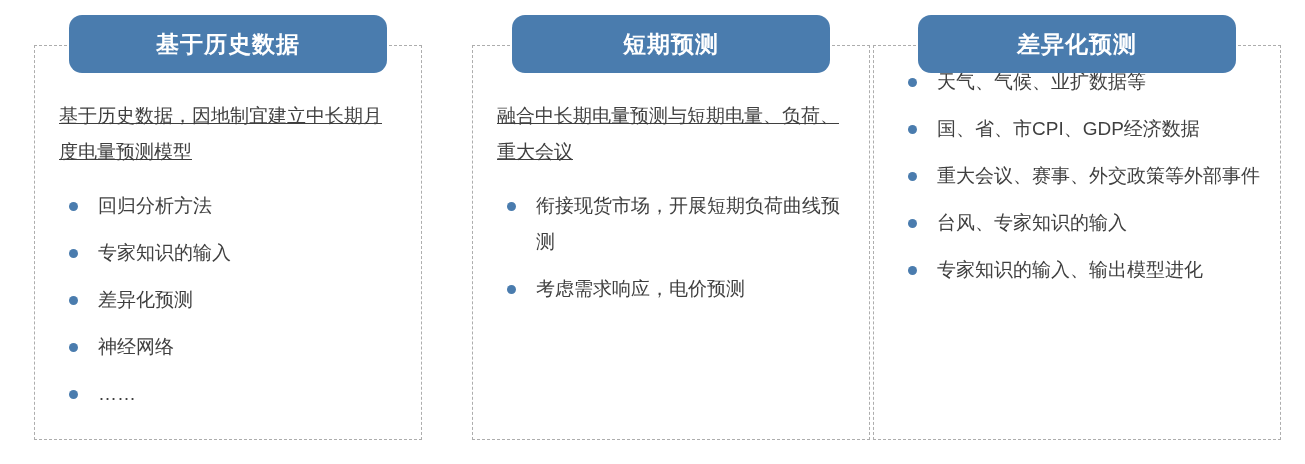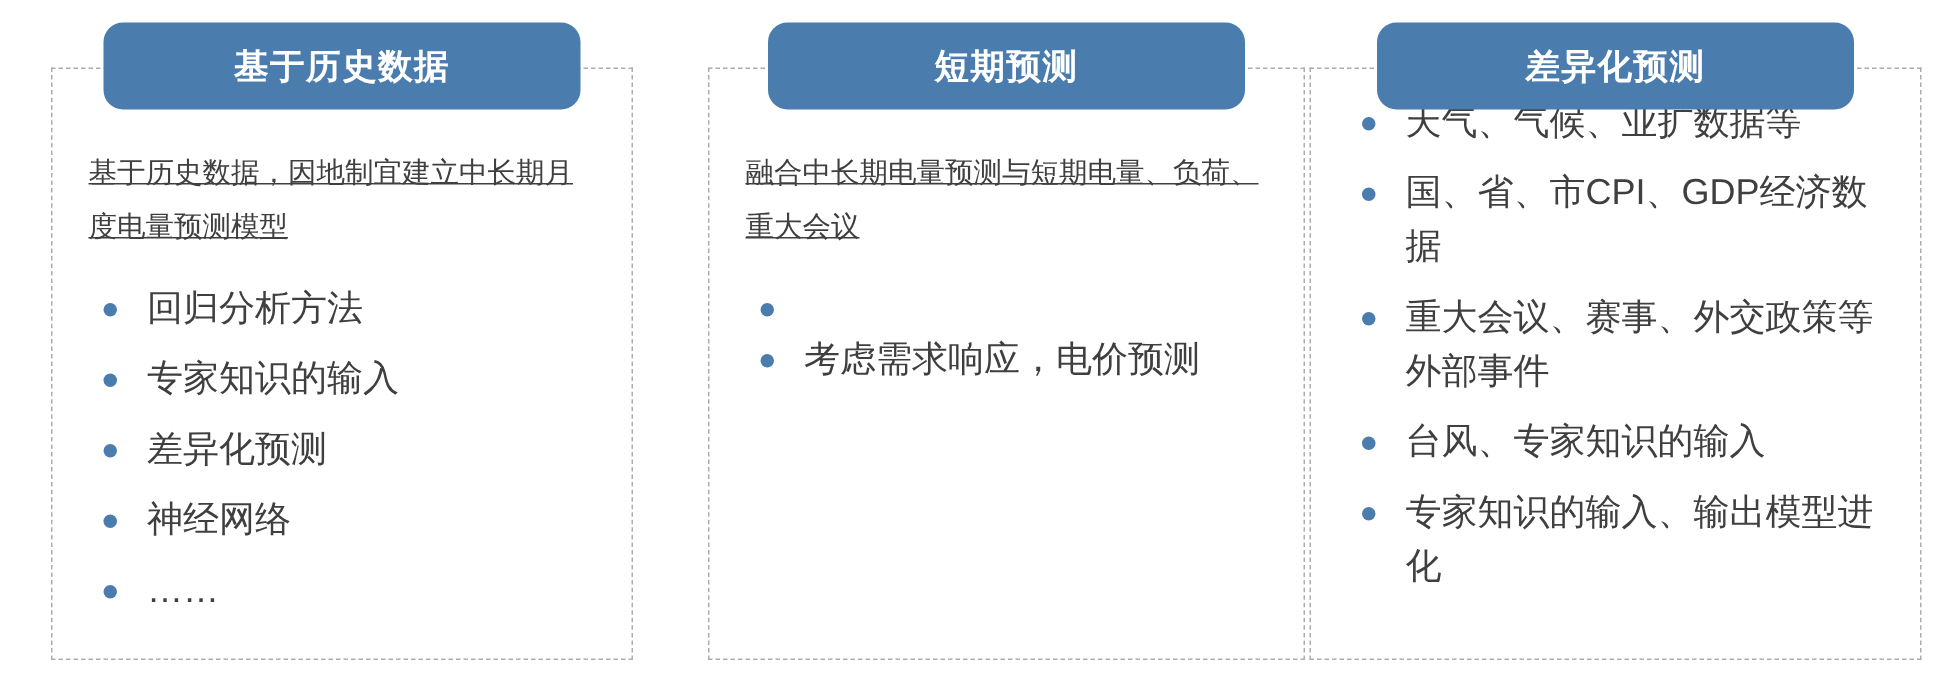--- a/index.html
+++ b/index.html
@@ -67,21 +67,21 @@
   .dot {
     flex: 0 0 9px;
     width: 9px;
     height: 9px;
     border-radius: 50%;
     background: #4a7cae;
     margin-top: 14px;
     margin-right: 20px;
   }
   .bullet-text {
-    font-size: 24px;
+    font-size: 19px;
     line-height: 36px;
     color: #3f3f3f;
   }
 </style>
 </head>
 <body>
 
 <div class="canvas">
 
   <div class="card card-1">
@@ -120,20 +120,21 @@
 
   <div class="card card-2">
     <div class="tab">
       <span>短期预测</span>
     </div>
     <p class="intro">融合中长期电量预测与短期电量、负荷、重大会议</p>
     <ul class="bullets">
 
         <li class="bullet">
           <span class="dot"></span>
+          <span class="bullet-text">衔接现货市场，开展短期负荷曲线预测</span>
         </li>
 
         <li class="bullet">
           <span class="dot"></span>
           <span class="bullet-text">考虑需求响应，电价预测</span>
         </li>
       </ul>
   </div>
 
   <div class="card card-3">

